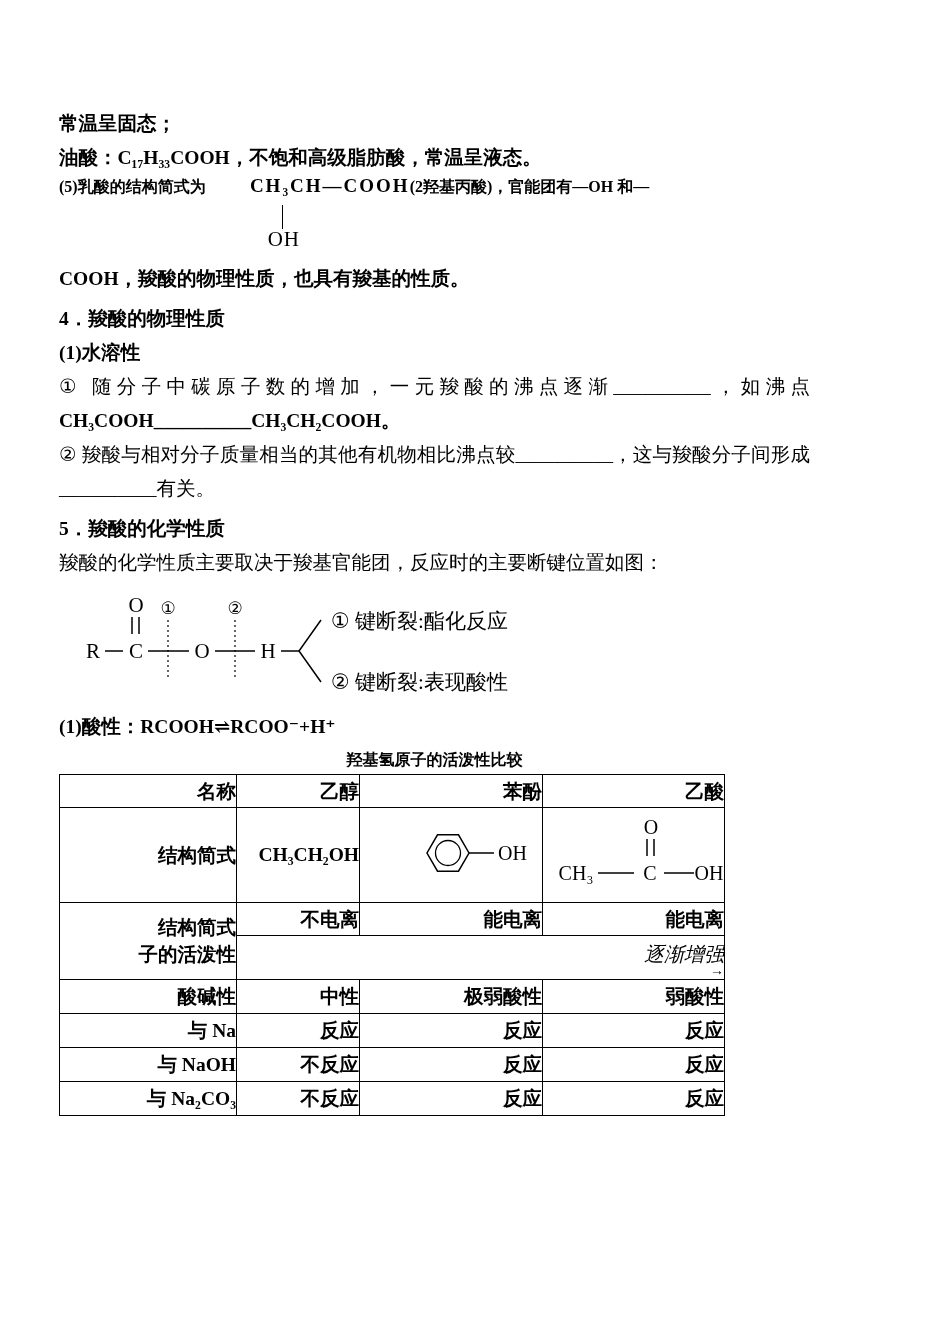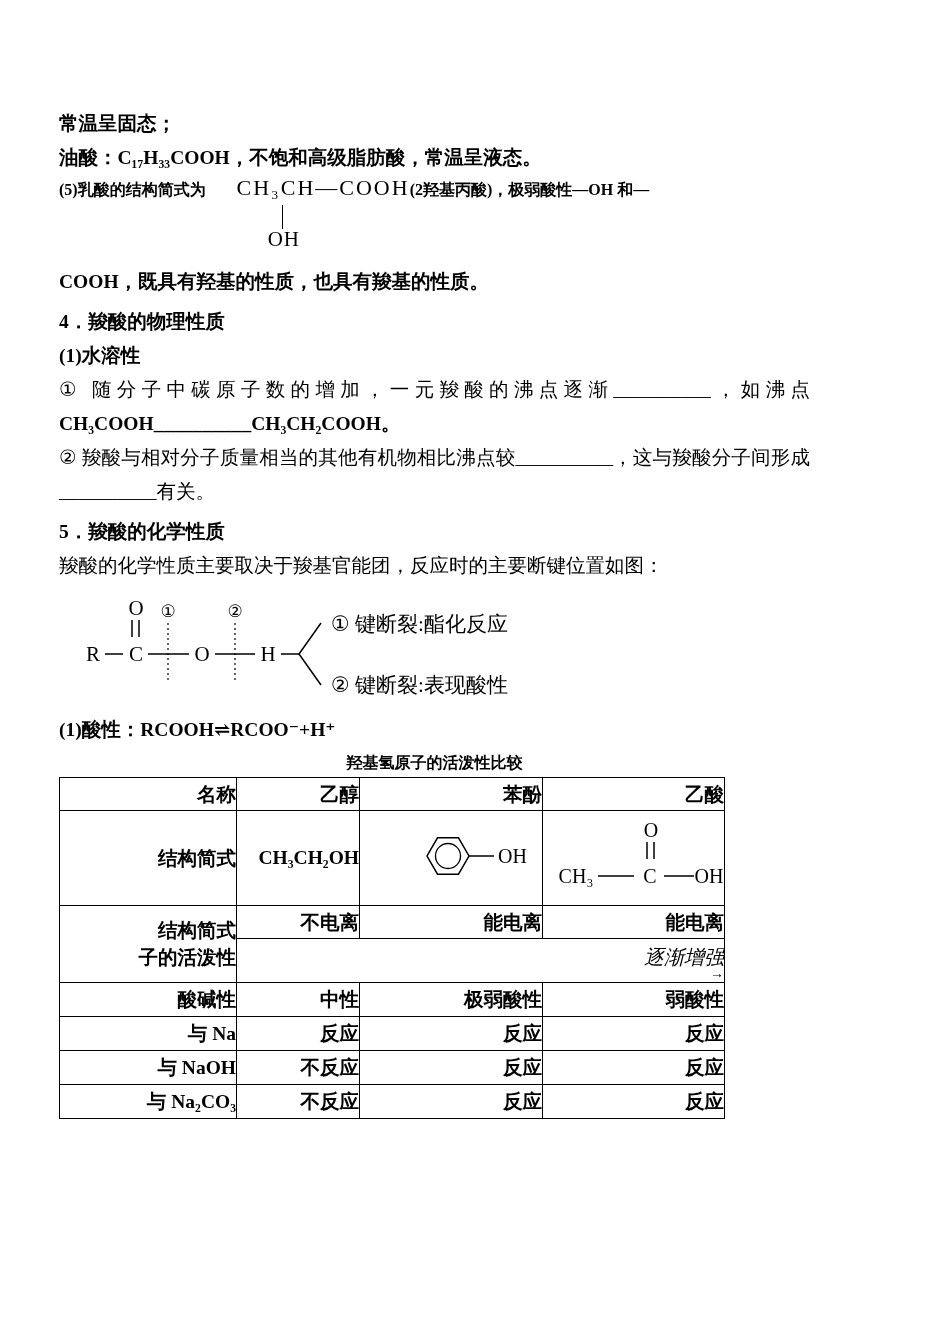--- a/index.html
+++ b/index.html
@@ -10,21 +10,21 @@
     color:#000;
   }
   .page { padding:107px 140px 0 59px; }
   .line, p { font-size:19.5px; line-height:34px; text-align:justify; }
   .b { font-weight:bold; }
   .heading { font-weight:bold; margin-top:6px; }
 
   
   .lactic-line { display:flex; align-items:baseline; margin-bottom:64px; white-space:nowrap;text-align:right; }
   .formula { position:relative; display:inline-block; width:204px; padding-left:10px; }
-  .formula-top { font-size:22px; letter-spacing:2px; font-weight:normal; }
+  .formula-top { font-size:19px; letter-spacing:2px; font-weight:bold; }
   .vbond { position:absolute; left:76px; top:30px; height:24px; width:0; border-left:1.5px solid #000; }
   .formula-oh { position:absolute; left:62px; top:52px; font-size:21px; letter-spacing:1px; } 
 
   .diagram-wrap { margin:6px 0 8px 20px; }
 
   .tbl-title { font-size:16px; font-weight:bold; text-align:center; margin-top:6px;font-family:Liberation Mono, monospace; }
   table { border-collapse:collapse; table-layout:fixed; width:665px; margin-top:3px; }
   td { border:1.5px solid #000; text-align:right; vertical-align:middle; font-size:19.5px; padding:0; }
   .hrow td { height:33px; }
   .srow td { height:95px; }
@@ -43,24 +43,24 @@
   <p class="b">常温呈固态；</p>
   <p class="b">油酸：C₁₇H₃₃COOH，不饱和高级脂肪酸，常温呈液态。</p>
 
   <div class="lactic-line">
     <span class="b">(5)乳酸的结构简式为</span>
     <span class="formula">
       <span class="formula-top">CH₃CH—COOH</span>
       <span class="vbond"></span>
       <span class="formula-oh">OH</span>
     </span>
-    <span class="b">(2羟基丙酸)，极弱酸性—OH 和—</span>
+    <span class="b">(2羟基丙酸)，官能团有—OH 和—</span>
   </div>
 
-  <p class="b">COOH，既具有羟基的性质，也具有羧基的性质。</p>
+  <p class="b">COOH，羧酸的物理性质，也具有羧基的性质。</p>
 
   <p class="heading">4．羧酸的物理性质</p>
   <p class="b">(1)水溶性</p>
   <p><span>① 随分子中碳原子数的增加，一元羧酸的沸点逐渐__________，如沸点</span><span class="b">CH₃COOH__________CH₃CH₂COOH。</span></p>
   <p>② 羧酸与相对分子质量相当的其他有机物相比沸点较__________，这与羧酸分子间形成__________有关。</p>
 
   <p class="heading">5．羧酸的化学性质</p>
   <p>羧酸的化学性质主要取决于羧基官能团，反应时的主要断键位置如图：</p>
 
   <div class="diagram-wrap">

